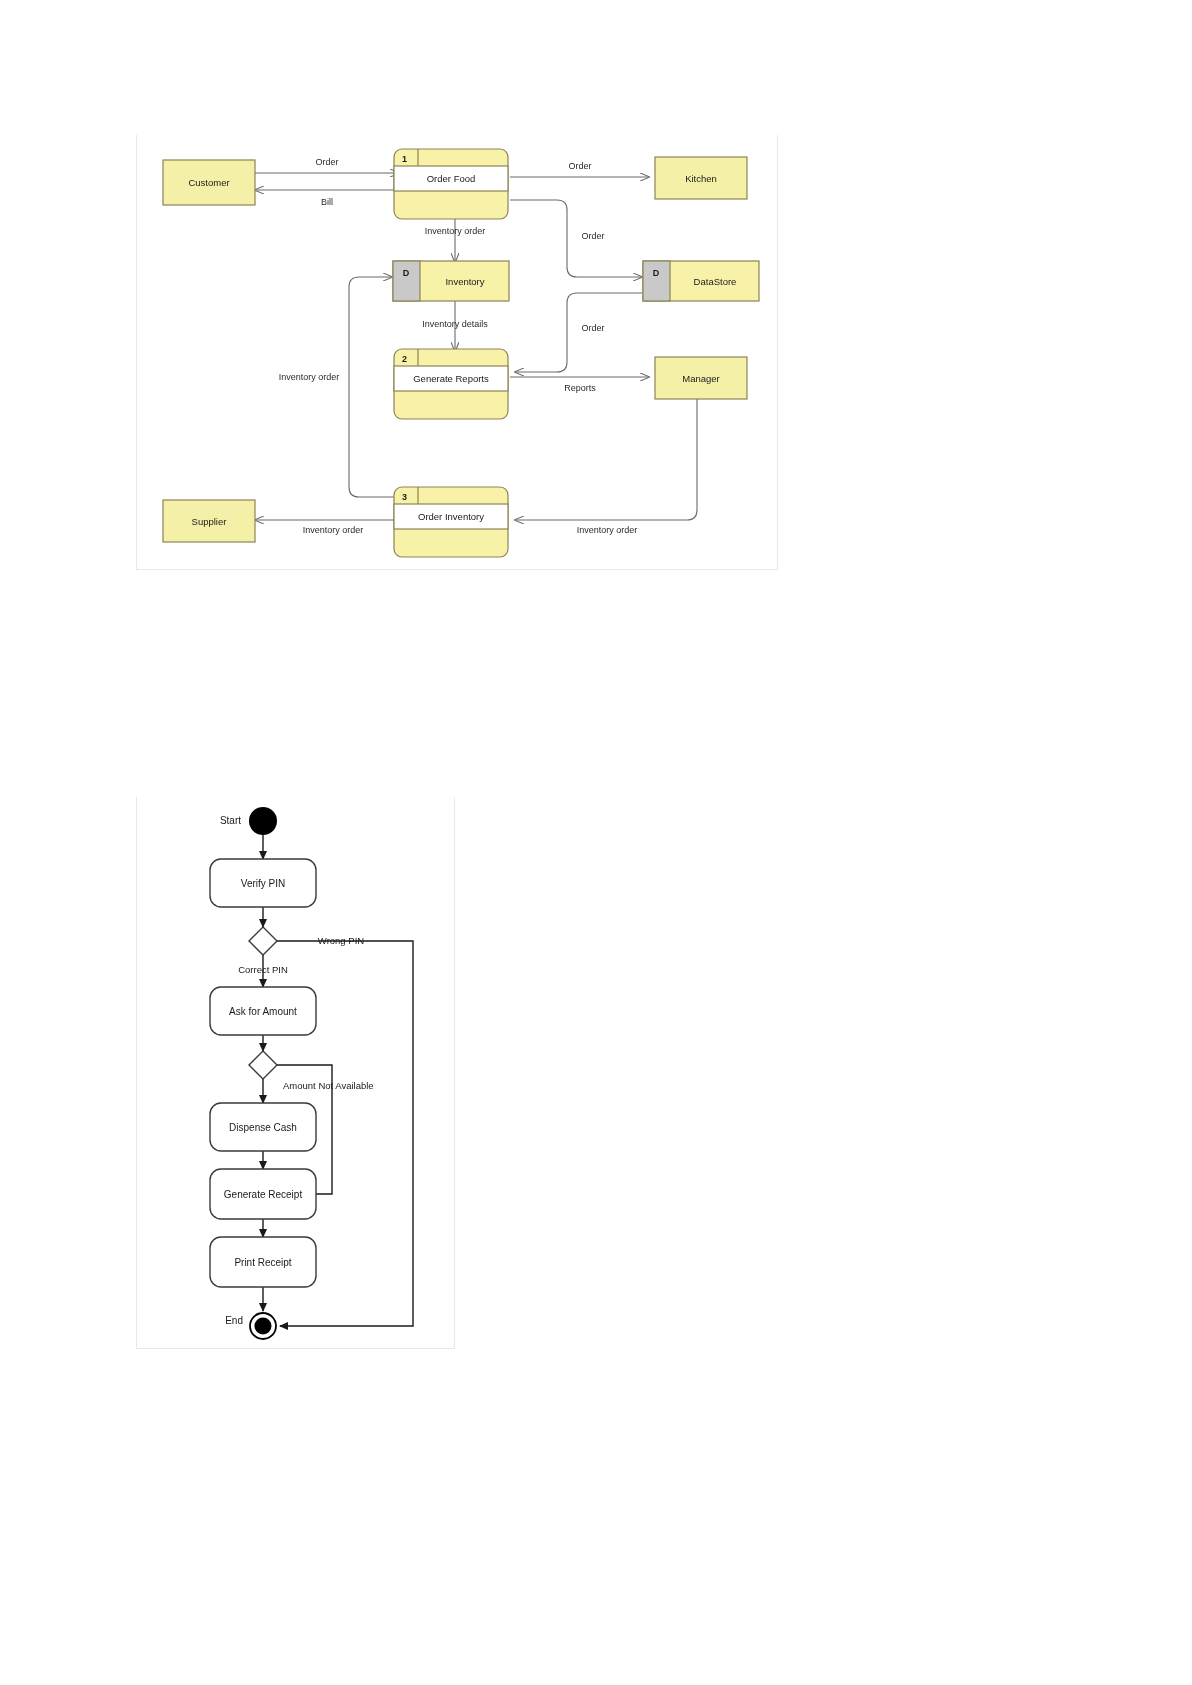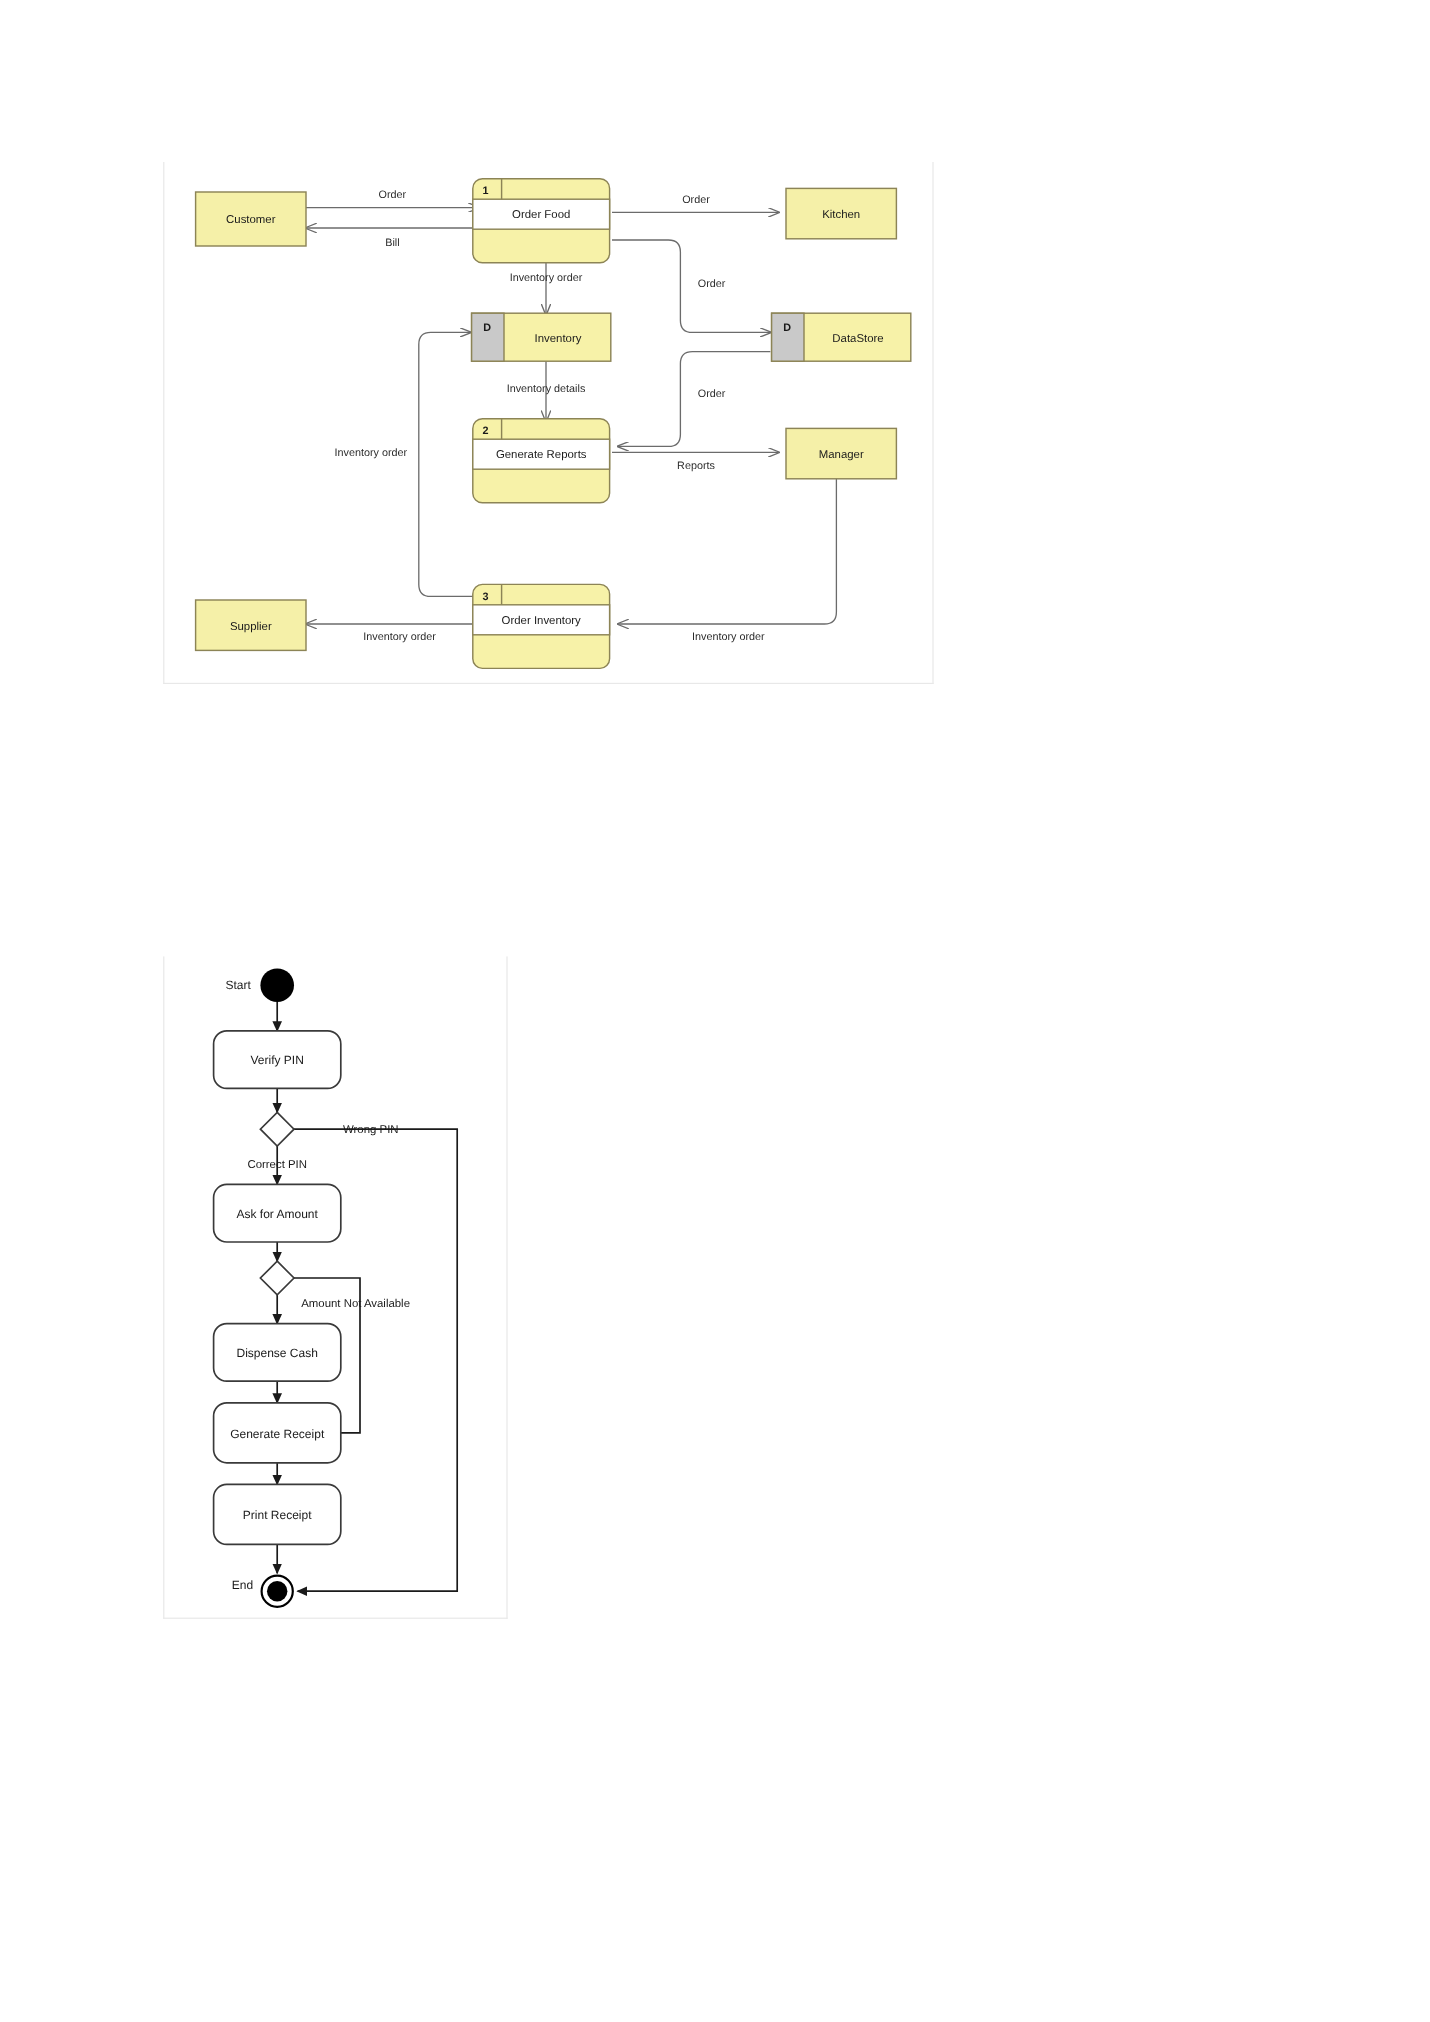--- a/index.html
+++ b/index.html
@@ -33,20 +33,21 @@
     border: 1px solid #e8e8e8;
     border-top: none;
   }
   #activity-figure {
     left: 136px;
     top: 797px;
     width: 285px;
     height: 551px;
     border: 1px solid #e8e8e8;
     border-top: none;
+    padding-left: 32px;
   }
   svg { display: block; }
   .flow-lbl {
     font-family: "Liberation Sans", sans-serif;
     font-size: 9px;
     fill: #2b2b2b;
   }
   .node-lbl {
     font-family: "Liberation Sans", sans-serif;
     font-size: 9.5px;

